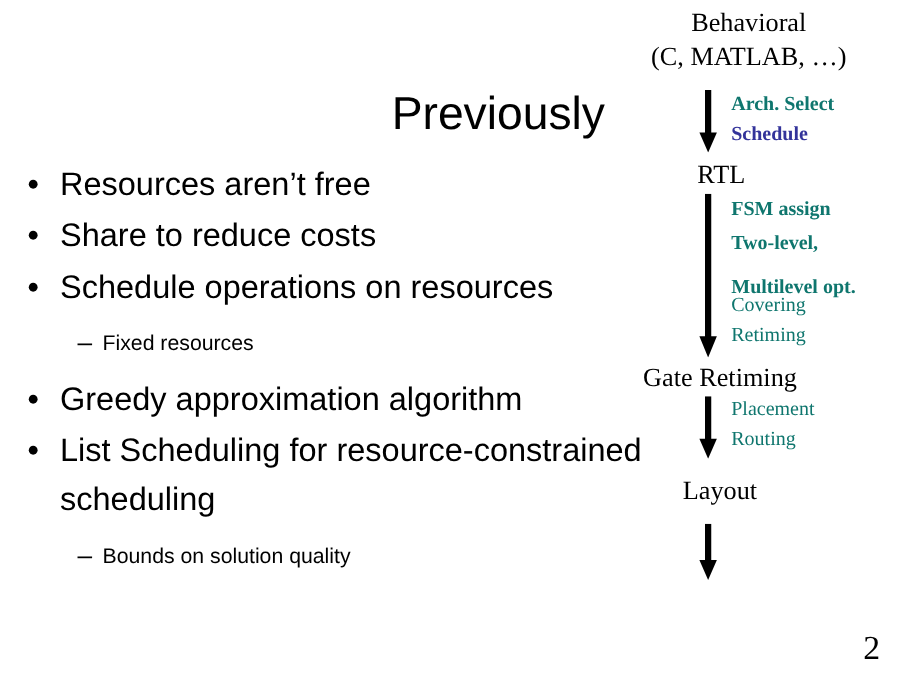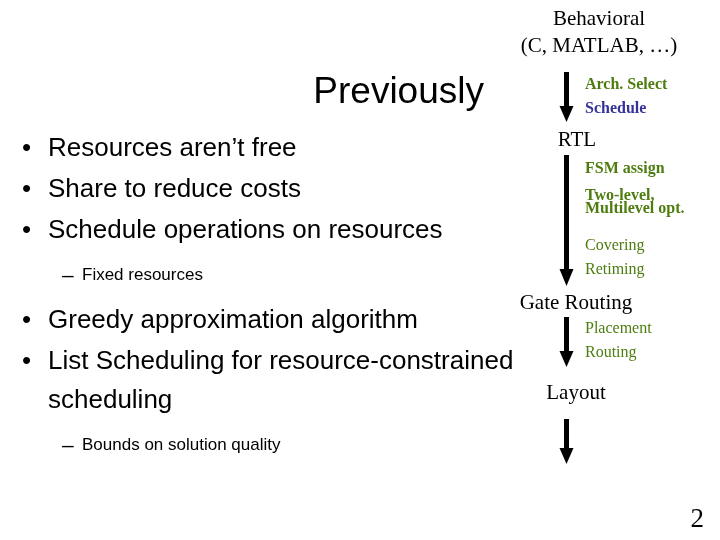--- a/index.html
+++ b/index.html
@@ -98,21 +98,21 @@
   .node.big {
     font-size: 21px;
   }
   .side-label {
     position: absolute;
     white-space: nowrap;
     font-family: "Liberation Serif", serif;
     font-size: 16px;
     line-height: 20px;
     font-weight: bold;
-    color: #4d7c0f;
+    color: #0f766e;
   }
   .side-label.plain {
     font-weight: normal;
     text-align: center;
   }
   .side-label.accent {
     color: #33339a;
   }
   .arrow {
     position: absolute;
@@ -209,25 +209,25 @@
 
     <div class="node big" style="left:0px; top:127px; width:198px;">RTL</div>
 
     <svg class="arrow" style="left:80px; top:155px;" width="18" height="131" viewBox="0 0 18 131">
       <rect x="6" y="0" width="5" height="119" fill="#000000"></rect>
       <polygon points="8.5,131 1.5,114 15.5,114" fill="#000000"></polygon>
     </svg>
 
     <div class="side-label" style="left:107px; top:158px;">FSM assign</div>
     <div class="side-label" style="left:107px; top:185px;">Two-level,</div>
-    <div class="side-label" style="left:107px; top:198px;">Multilevel opt.</div>
+    <div class="side-label" style="left:107px; top:220px;">Multilevel opt.</div>
     <div class="side-label plain" style="left:107px; top:235px;">Covering</div>
     <div class="side-label plain" style="left:107px; top:259px;">Retiming</div>
 
-    <div class="node big" style="left:0px; top:290px; width:196px;">Gate Routing</div>
+    <div class="node big" style="left:0px; top:290px; width:196px;">Gate Retiming</div>
 
     <svg class="arrow" style="left:80px; top:317px;" width="18" height="50" viewBox="0 0 18 50">
       <rect x="6" y="0" width="5" height="38" fill="#000000"></rect>
       <polygon points="8.5,50 1.5,34 15.5,34" fill="#000000"></polygon>
     </svg>
 
     <div class="side-label plain" style="left:107px; top:318px;">Placement</div>
     <div class="side-label plain" style="left:107px; top:342px;">Routing</div>
 
     <div class="node big" style="left:0px; top:380px; width:196px;">Layout</div>

